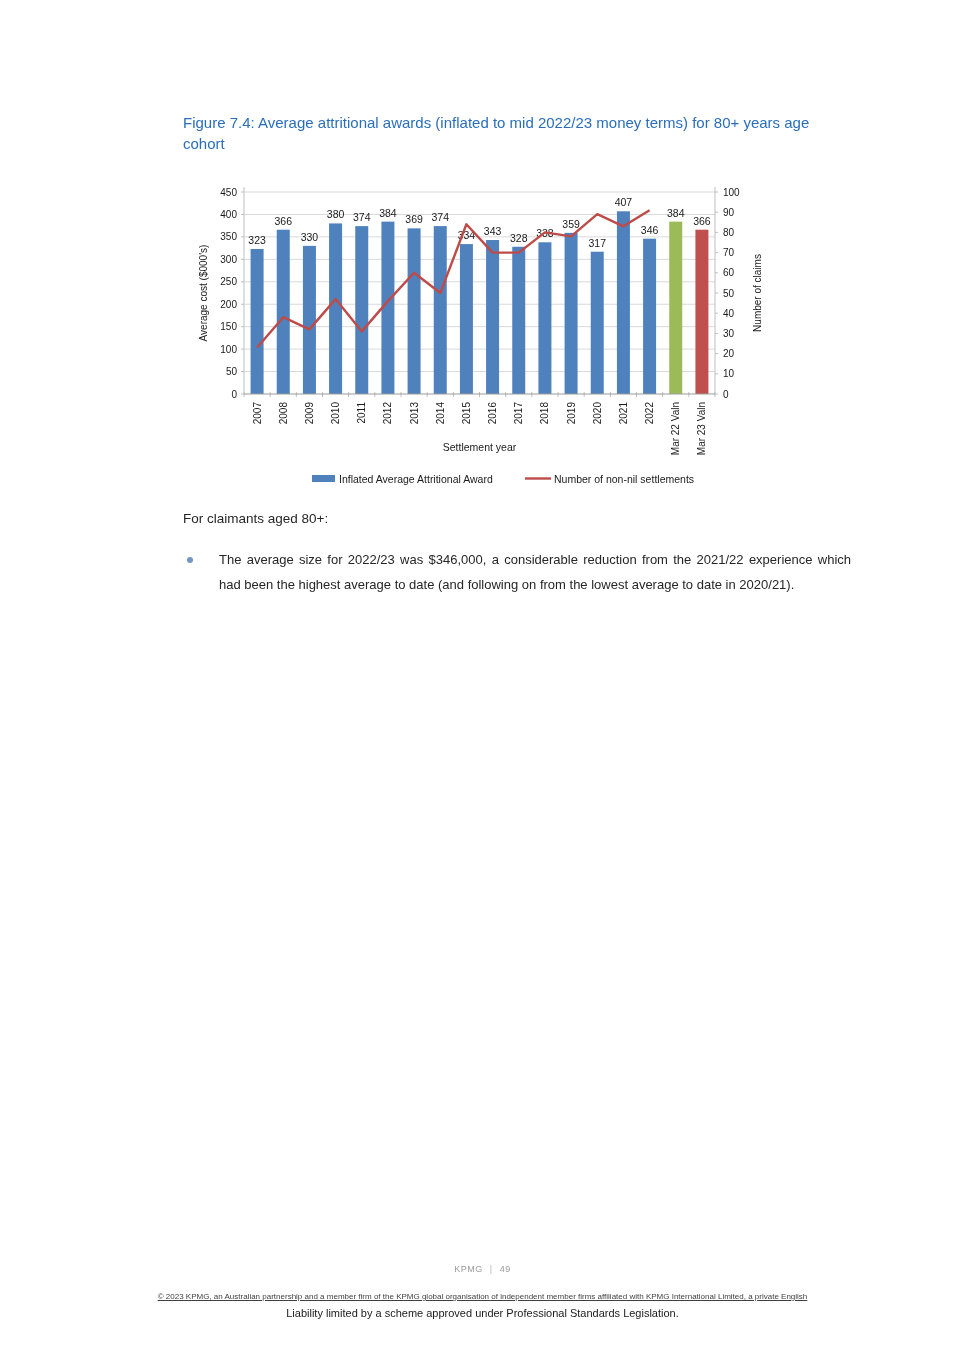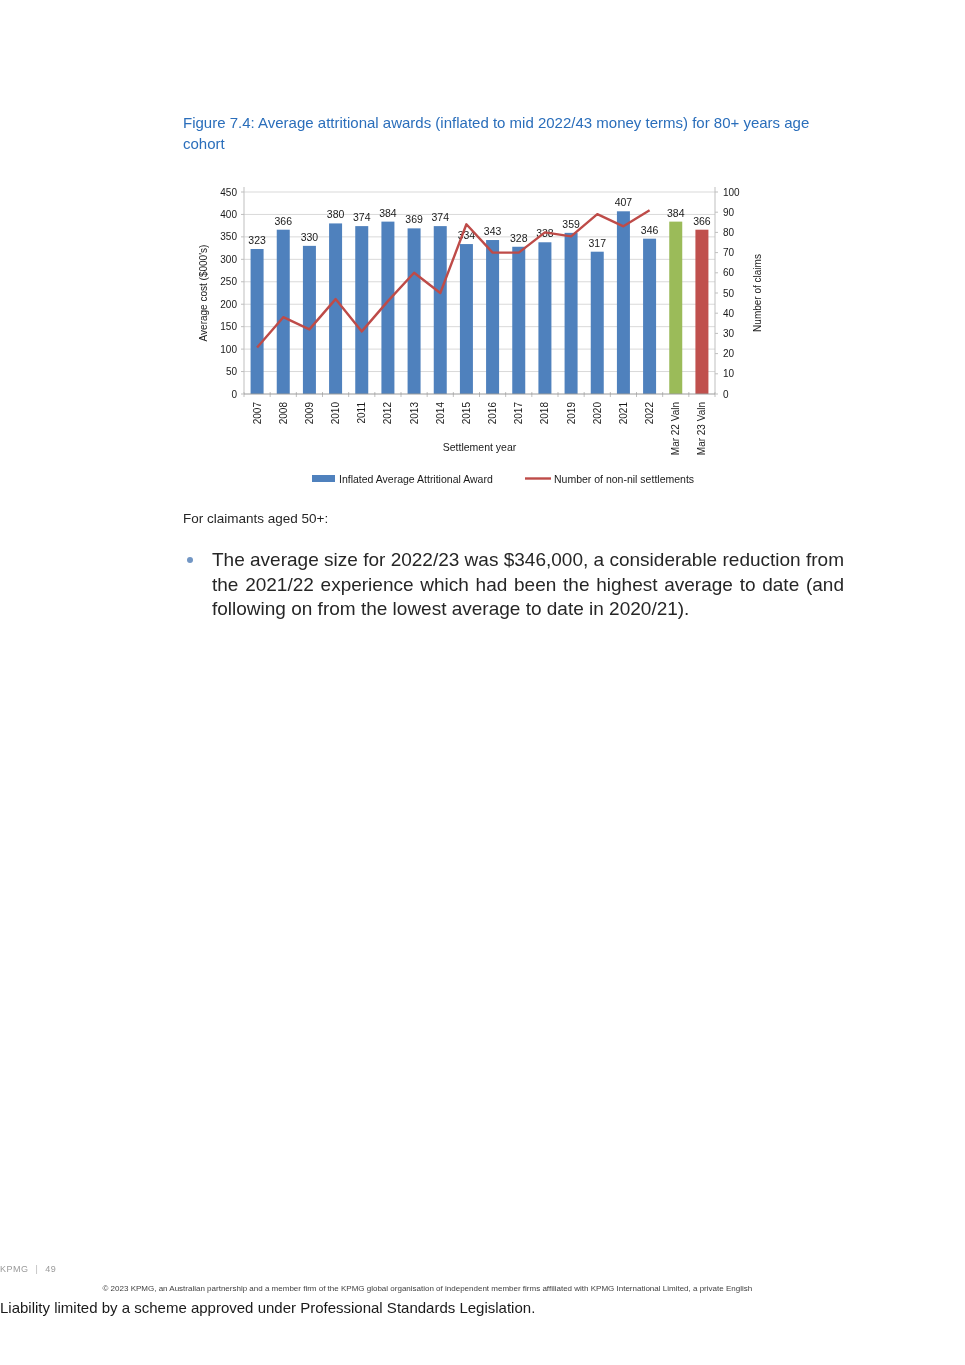--- a/index.html
+++ b/index.html
@@ -7,34 +7,34 @@
   body { font-family:"Liberation Sans", sans-serif; color:#262626; }
   .page { position:relative; width:965px; height:1365px; background:#fff; overflow:hidden; }
   .content { position:absolute; left:183px; top:112px; width:668px; }
   .fig-title { font-size:15px; line-height:21px; font-weight:400; color:#2a6ebb; }
   .chart-wrap { margin:27px 0 0 12px; width:580px; }
   svg { font-family:"Liberation Sans", sans-serif; }
   .intro { font-size:13.5px; color:#262626; margin:16px 0 22px 0; }
   .bullets { list-style:none; }
   .bullets li { display:flex; margin-bottom:20px; }
   .dot { flex:0 0 auto; width:6px; height:6px; border-radius:50%; background:#7296c4; margin:9px 0 0 4px; }
-  .btext { margin-left:19px; width:632px; font-size:19px; line-height:24.5px; text-align:justify; color:#262626; }
-  .footer { position:absolute; left:0; top:1264px; width:965px; text-align:left; }
+  .btext { margin-left:26px; width:632px; font-size:13px; line-height:24.5px; text-align:justify; color:#262626; }
+  .footer { position:absolute; left:0; top:1264px; width:965px; text-align:center; }
   .pageno { font-size:9px; color:#9a9a9a; letter-spacing:0.5px; }
   .pageno .sep { margin:0 7px; color:#b8b8b8; }
-  .disclaimer { margin:10px auto 0 auto; width:760px; font-size:8px; line-height:10.5px; color:#3f3f3f; }
-  .liability { margin-top:4px; font-size:15px; color:#1a1a1a; }
+  .disclaimer { margin:18px auto 0 auto; width:760px; font-size:8px; line-height:10.5px; color:#3f3f3f;text-decoration:underline; }
+  .liability { margin-top:4px; font-size:11px; color:#1a1a1a; }
 </style>
 </head>
 <body>
 
 <div class="page">
   <div class="content">
 
-    <h2 class="fig-title">Figure 7.4: Average attritional awards (inflated to mid 2022/43 money terms) for 80+ years age cohort</h2>
+    <h2 class="fig-title">Figure 7.4: Average attritional awards (inflated to mid 2022/23 money terms) for 80+ years age cohort</h2>
 
     <div class="chart-wrap">
       <svg id="chart-svg" width="580" height="310" viewBox="0 0 580 310">
           <line x1="49" x2="520" y1="190.55555555555554" y2="190.55555555555554" stroke="#d9d9d9" stroke-width="1"></line>
           <line x1="49" x2="520" y1="168.11111111111111" y2="168.11111111111111" stroke="#d9d9d9" stroke-width="1"></line>
           <line x1="49" x2="520" y1="145.66666666666669" y2="145.66666666666669" stroke="#d9d9d9" stroke-width="1"></line>
           <line x1="49" x2="520" y1="123.22222222222223" y2="123.22222222222223" stroke="#d9d9d9" stroke-width="1"></line>
           <line x1="49" x2="520" y1="100.77777777777777" y2="100.77777777777777" stroke="#d9d9d9" stroke-width="1"></line>
           <line x1="49" x2="520" y1="78.33333333333334" y2="78.33333333333334" stroke="#d9d9d9" stroke-width="1"></line>
           <line x1="49" x2="520" y1="55.888888888888886" y2="55.888888888888886" stroke="#d9d9d9" stroke-width="1"></line>
@@ -162,21 +162,21 @@
           <text x="12" y="112" transform="rotate(-90 12 112)" text-anchor="middle" font-size="10" fill="#1a1a1a">Average cost ($000's)</text>
           <text x="566" y="112" transform="rotate(-90 566 112)" text-anchor="middle" font-size="10" fill="#1a1a1a">Number of claims</text>
           <text x="284.5" y="270" text-anchor="middle" font-size="10.5" fill="#1a1a1a">Settlement year</text>
           <rect x="117" y="294" width="23" height="7" fill="#4f81bd"></rect>
           <text x="144" y="302" font-size="10.5" fill="#1a1a1a">Inflated Average Attritional Award</text>
           <line x1="330" x2="356" y1="297.5" y2="297.5" stroke="#be4b48" stroke-width="2.4"></line>
           <text x="359" y="302" font-size="10.5" fill="#1a1a1a">Number of non-nil settlements</text>
         </svg>
     </div>
 
-    <p class="intro">For claimants aged 50+:</p>
+    <p class="intro">For claimants aged 80+:</p>
 
     <ul class="bullets">
       <li>
         <span class="dot"></span>
         <span class="btext">The average size for 2022/23 was $346,000, a considerable reduction from the 2021/22 experience which had been the highest average to date (and following on from the lowest average to date in 2020/21).</span>
       </li>
     </ul>
   </div>
 
   <div class="footer">

